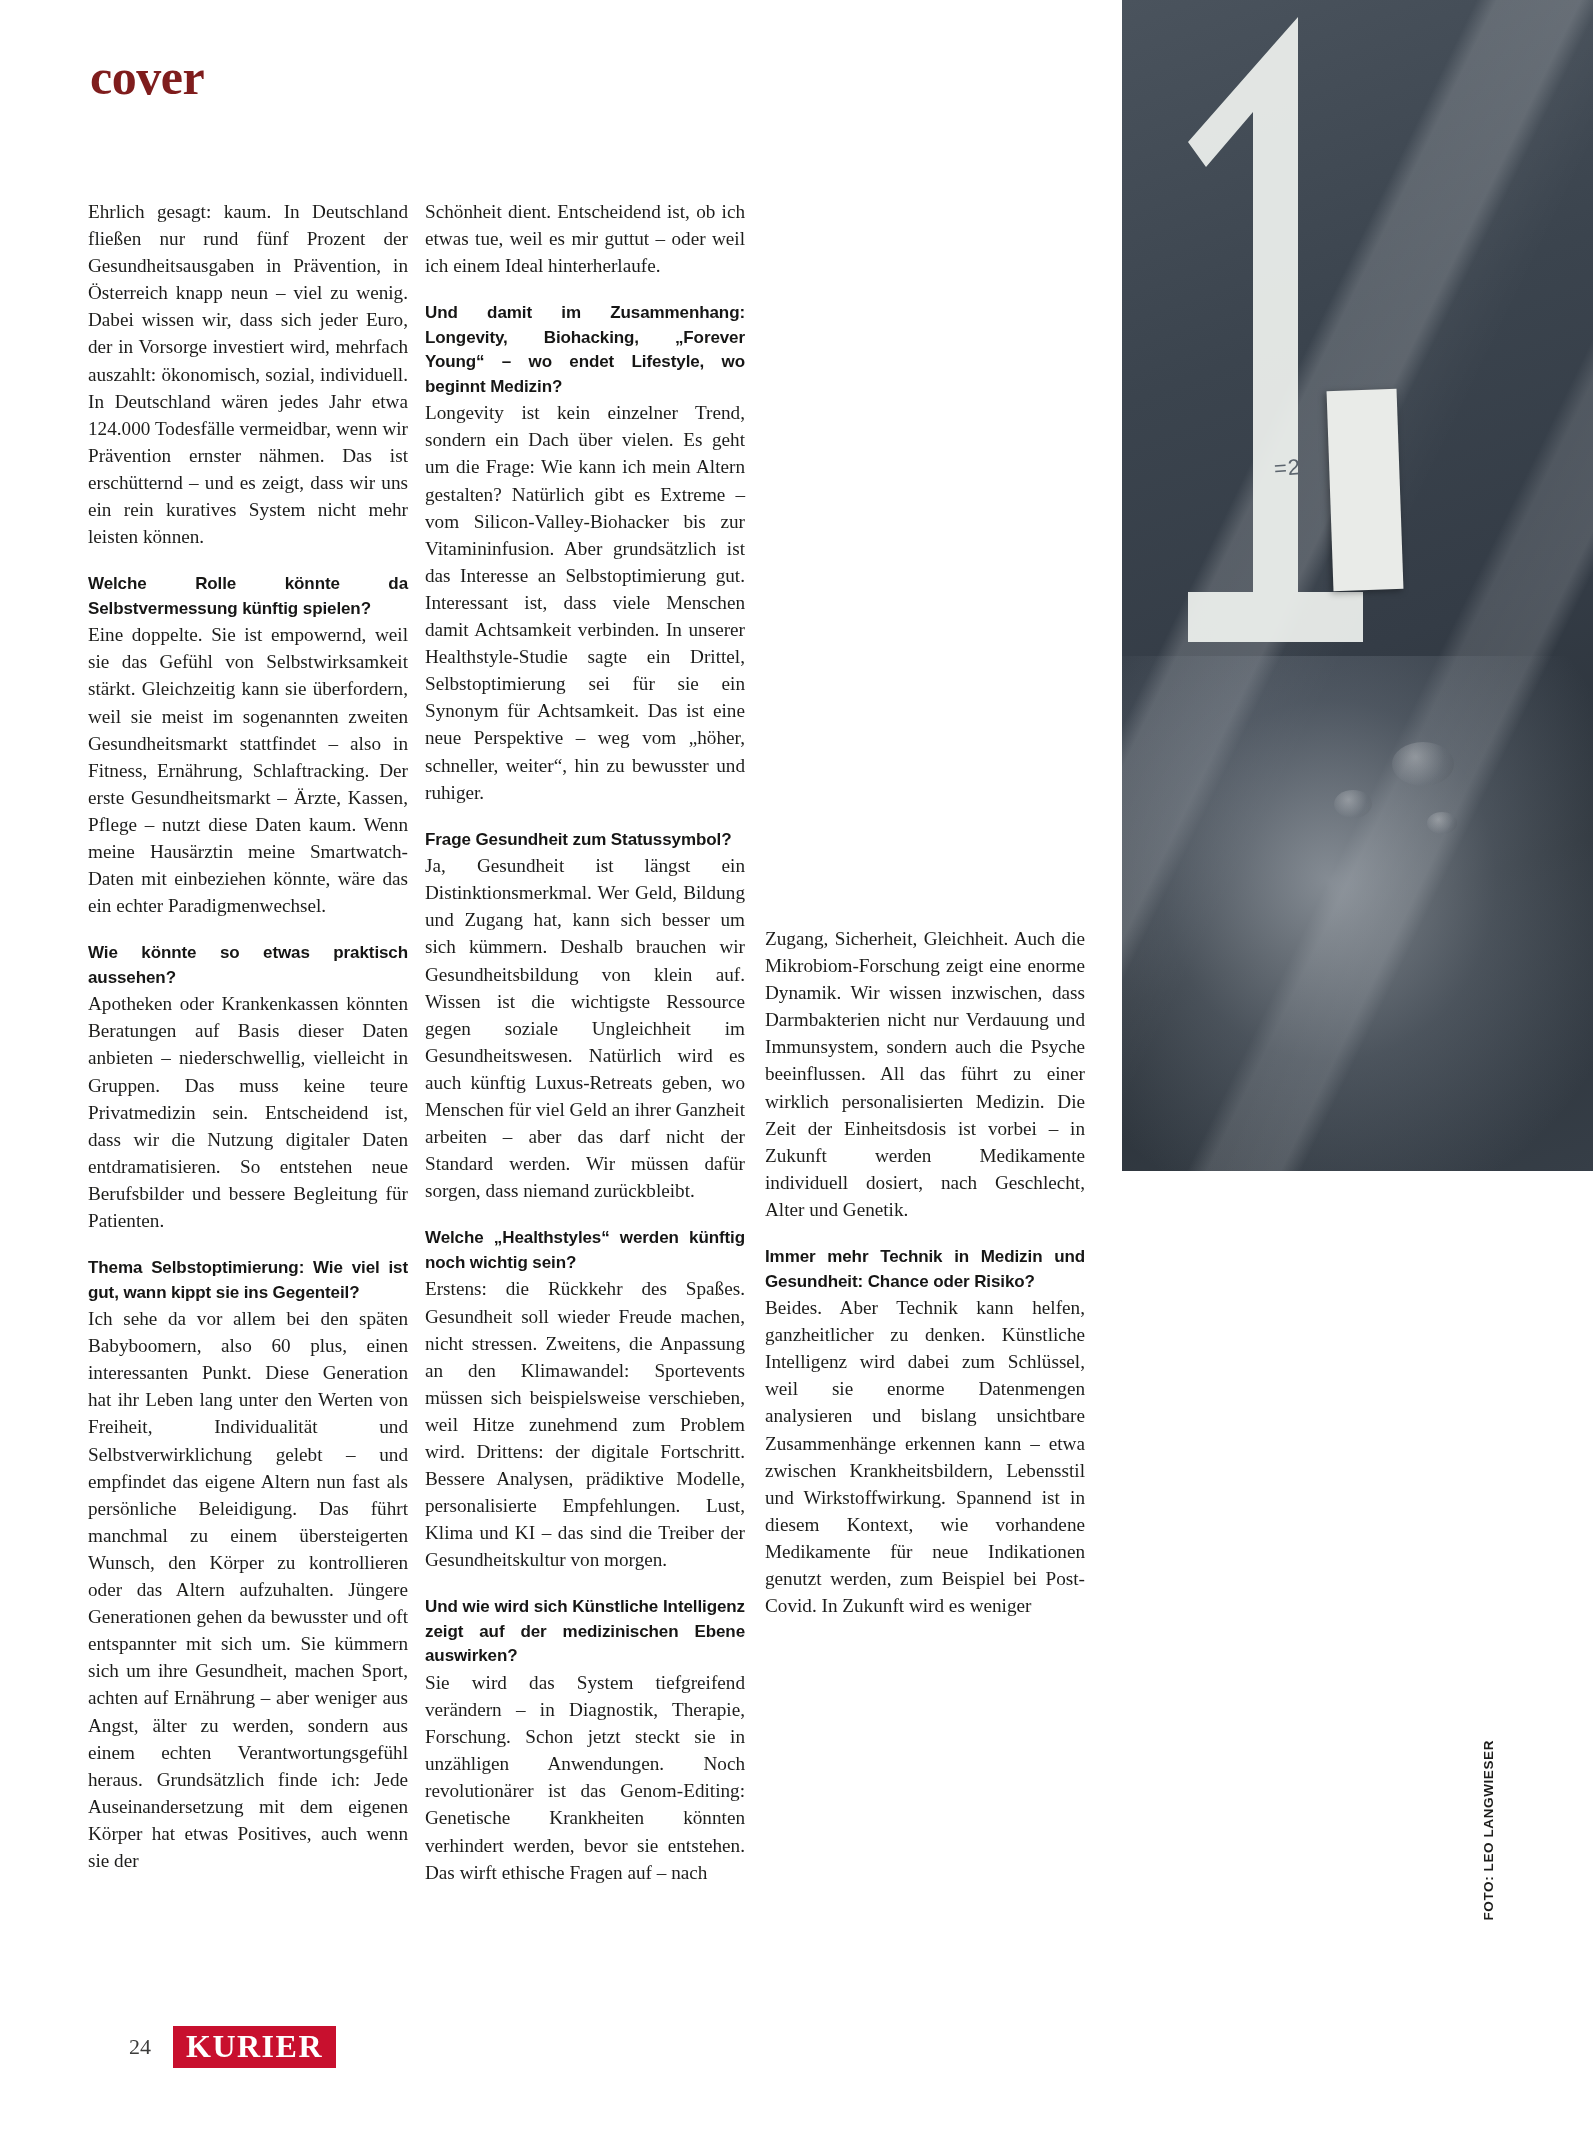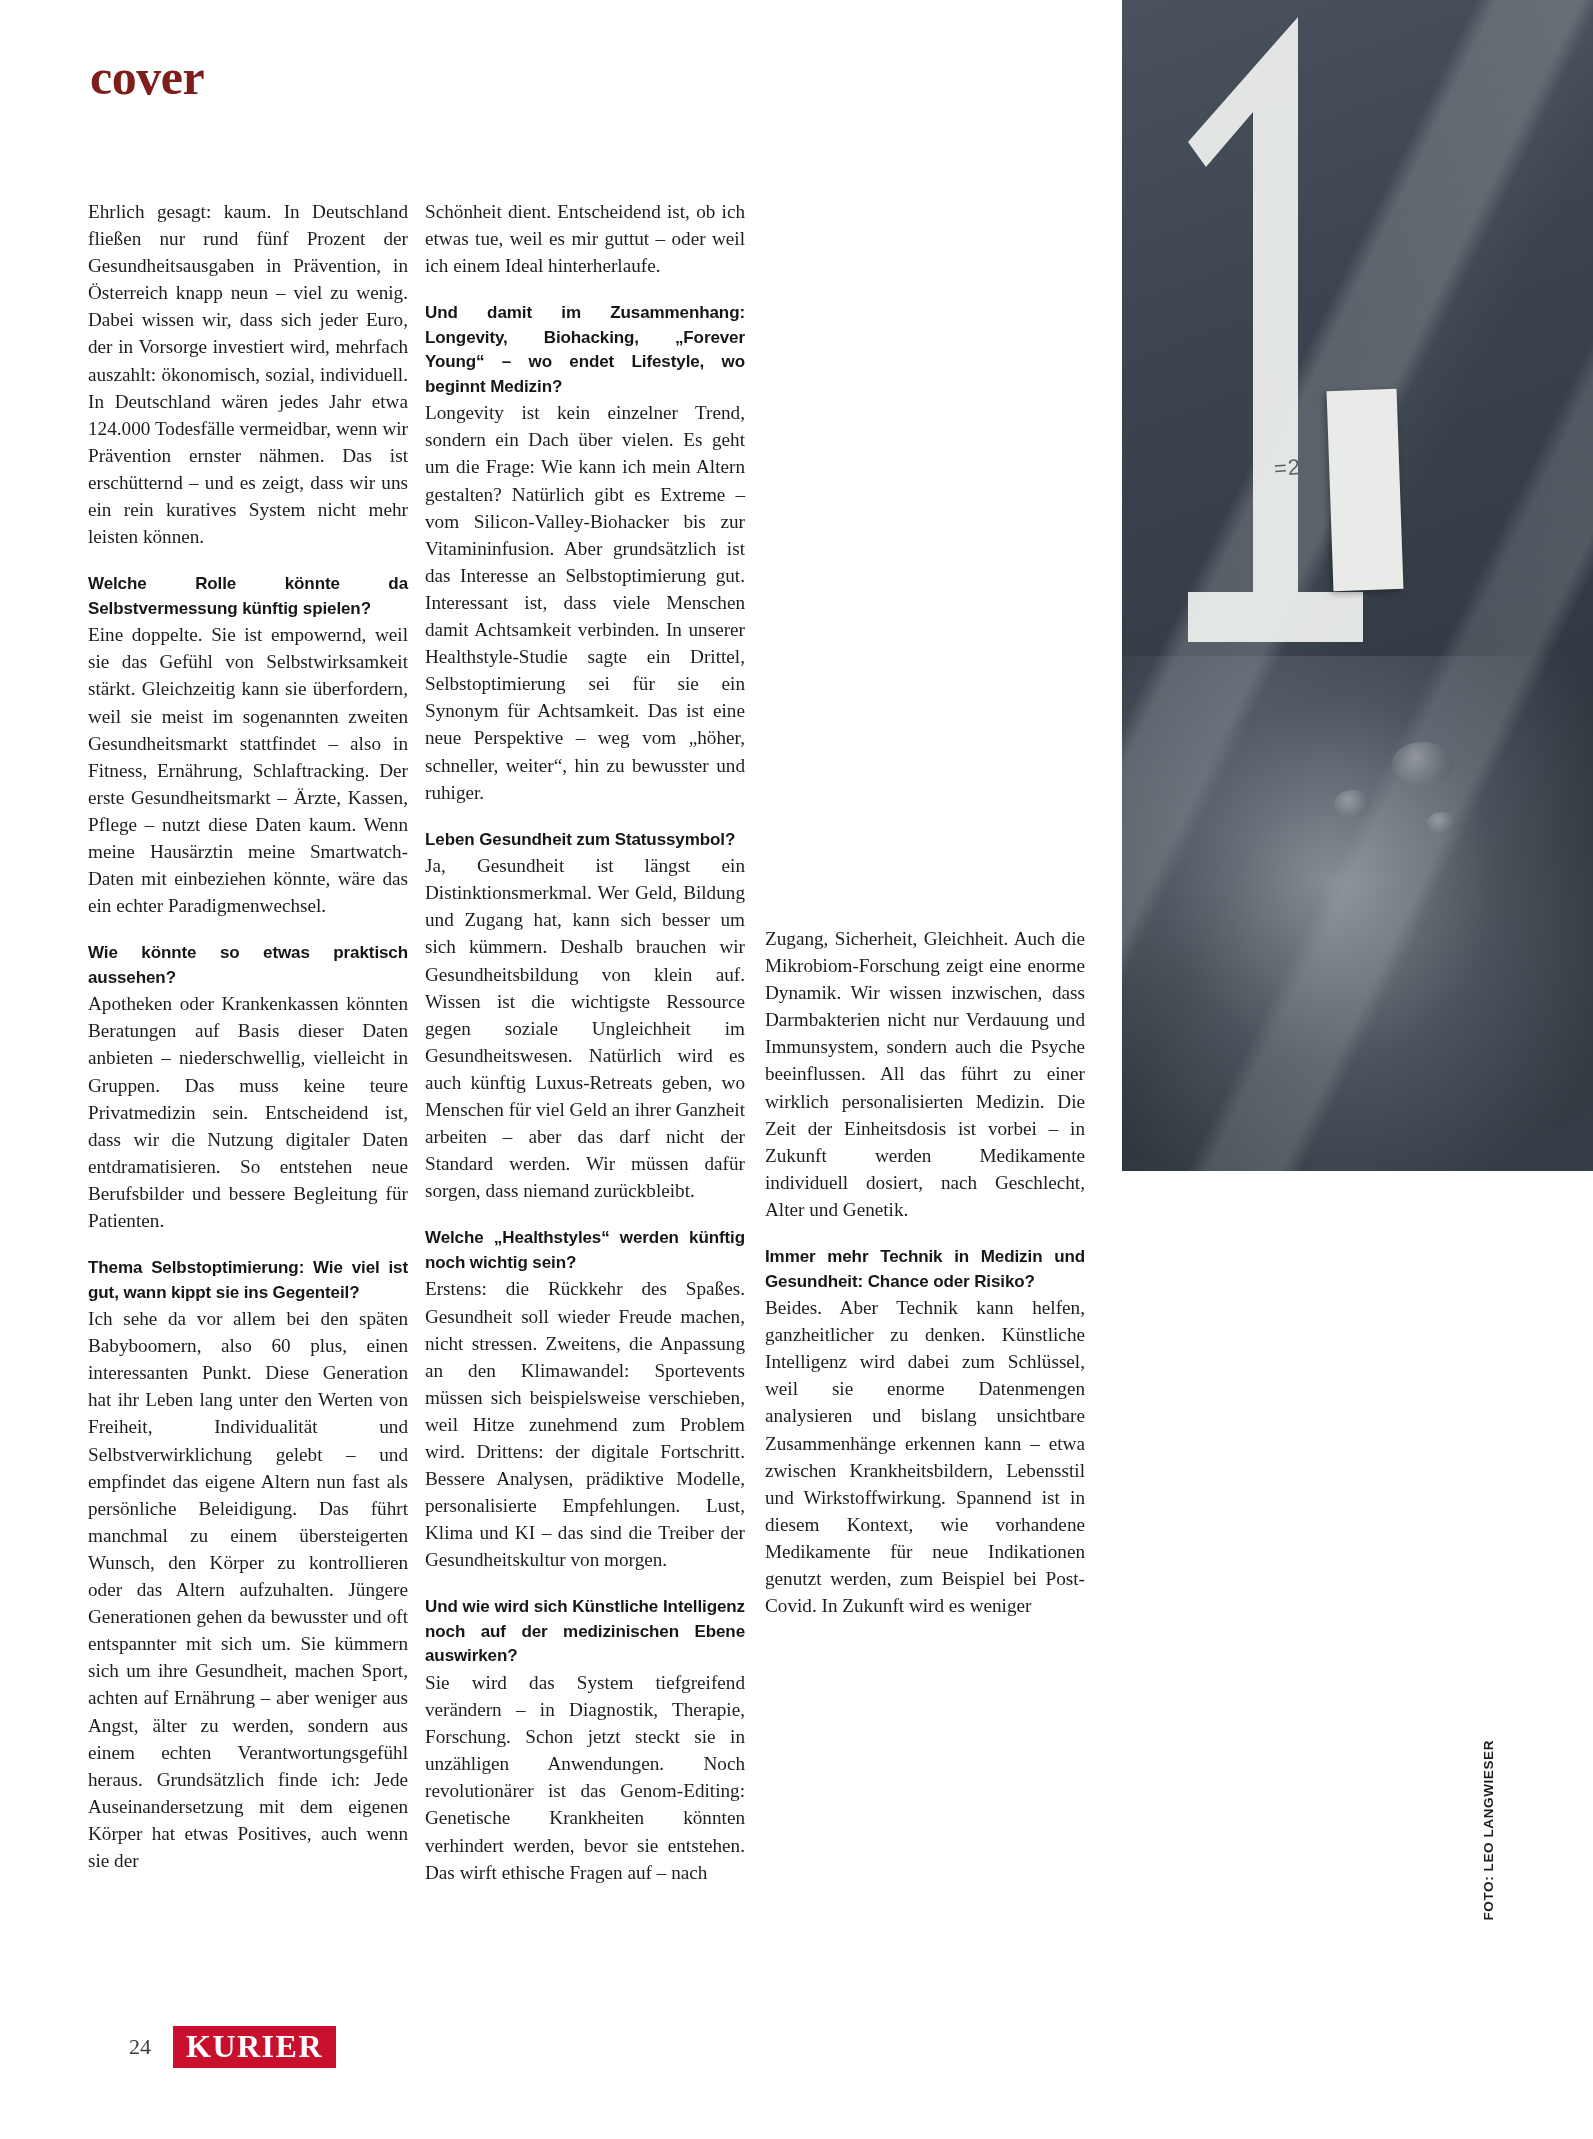--- a/index.html
+++ b/index.html
@@ -192,25 +192,25 @@
     <p class="para">Eine doppelte. Sie ist empowernd, weil sie das Gefühl von Selbstwirksamkeit stärkt. Gleichzeitig kann sie überfordern, weil sie meist im sogenannten zweiten Gesundheitsmarkt stattfindet – also in Fitness, Ernährung, Schlaftracking. Der erste Gesundheitsmarkt – Ärzte, Kassen, Pflege – nutzt diese Daten kaum. Wenn meine Hausärztin meine Smartwatch-Daten mit einbeziehen könnte, wäre das ein echter Paradigmenwechsel.</p>
     <p class="qhead">Wie könnte so etwas praktisch aussehen?</p>
     <p class="para">Apotheken oder Krankenkassen könnten Beratungen auf Basis dieser Daten anbieten – niederschwellig, vielleicht in Gruppen. Das muss keine teure Privatmedizin sein. Entscheidend ist, dass wir die Nutzung digitaler Daten entdramatisieren. So entstehen neue Berufsbilder und bessere Begleitung für Patienten.</p>
     <p class="qhead">Thema Selbstoptimierung: Wie viel ist gut, wann kippt sie ins Gegenteil?</p>
     <p class="para">Ich sehe da vor allem bei den späten Babyboomern, also 60 plus, einen interessanten Punkt. Diese Generation hat ihr Leben lang unter den Werten von Freiheit, Individualität und Selbstverwirklichung gelebt – und empfindet das eigene Altern nun fast als persönliche Beleidigung. Das führt manchmal zu einem übersteigerten Wunsch, den Körper zu kontrollieren oder das Altern aufzuhalten. Jüngere Generationen gehen da bewusster und oft entspannter mit sich um. Sie kümmern sich um ihre Gesundheit, machen Sport, achten auf Ernährung – aber weniger aus Angst, älter zu werden, sondern aus einem echten Verantwortungsgefühl heraus. Grundsätzlich finde ich: Jede Auseinandersetzung mit dem eigenen Körper hat etwas Positives, auch wenn sie der</p>
   </div>
 <div class="col col-2" id="col-1">
     <p class="para">Schönheit dient. Entscheidend ist, ob ich etwas tue, weil es mir guttut – oder weil ich einem Ideal hinterherlaufe.</p>
     <p class="qhead">Und damit im Zusammenhang: Longevity, Biohacking, „Forever Young“ – wo endet Lifestyle, wo beginnt Medizin?</p>
     <p class="para">Longevity ist kein einzelner Trend, sondern ein Dach über vielen. Es geht um die Frage: Wie kann ich mein Altern gestalten? Natürlich gibt es Extreme – vom Silicon-Valley-Biohacker bis zur Vitamininfusion. Aber grundsätzlich ist das Interesse an Selbstoptimierung gut. Interessant ist, dass viele Menschen damit Achtsamkeit verbinden. In unserer Healthstyle-Studie sagte ein Drittel, Selbstoptimierung sei für sie ein Synonym für Achtsamkeit. Das ist eine neue Perspektive – weg vom „höher, schneller, weiter“, hin zu bewusster und ruhiger.</p>
-    <p class="qhead">Leben Gesundheit zum Statussymbol?</p>
+    <p class="qhead">Frage Gesundheit zum Statussymbol?</p>
     <p class="para">Ja, Gesundheit ist längst ein Distinktionsmerkmal. Wer Geld, Bildung und Zugang hat, kann sich besser um sich kümmern. Deshalb brauchen wir Gesundheitsbildung von klein auf. Wissen ist die wichtigste Ressource gegen soziale Ungleichheit im Gesundheitswesen. Natürlich wird es auch künftig Luxus-Retreats geben, wo Menschen für viel Geld an ihrer Ganzheit arbeiten – aber das darf nicht der Standard werden. Wir müssen dafür sorgen, dass niemand zurückbleibt.</p>
     <p class="qhead">Welche „Healthstyles“ werden künftig noch wichtig sein?</p>
     <p class="para">Erstens: die Rückkehr des Spaßes. Gesundheit soll wieder Freude machen, nicht stressen. Zweitens, die Anpassung an den Klimawandel: Sportevents müssen sich beispielsweise verschieben, weil Hitze zunehmend zum Problem wird. Drittens: der digitale Fortschritt. Bessere Analysen, prädiktive Modelle, personalisierte Empfehlungen. Lust, Klima und KI – das sind die Treiber der Gesundheitskultur von morgen.</p>
-    <p class="qhead">Und wie wird sich Künstliche Intelligenz noch auf der medizinischen Ebene auswirken?</p>
+    <p class="qhead">Und wie wird sich Künstliche Intelligenz zeigt auf der medizinischen Ebene auswirken?</p>
     <p class="para">Sie wird das System tiefgreifend verändern – in Diagnostik, Therapie, Forschung. Schon jetzt steckt sie in unzähligen Anwendungen. Noch revolutionärer ist das Genom-Editing: Genetische Krankheiten könnten verhindert werden, bevor sie entstehen. Das wirft ethische Fragen auf – nach</p>
   </div>
 <div class="col col-3" id="col-2">
     <p class="para">Zugang, Sicherheit, Gleichheit. Auch die Mikrobiom-Forschung zeigt eine enorme Dynamik. Wir wissen inzwischen, dass Darmbakterien nicht nur Verdauung und Immunsystem, sondern auch die Psyche beeinflussen. All das führt zu einer wirklich personalisierten Medizin. Die Zeit der Einheitsdosis ist vorbei – in Zukunft werden Medikamente individuell dosiert, nach Geschlecht, Alter und Genetik.</p>
     <p class="qhead">Immer mehr Technik in Medizin und Gesundheit: Chance oder Risiko?</p>
     <p class="para">Beides. Aber Technik kann helfen, ganzheitlicher zu denken. Künstliche Intelligenz wird dabei zum Schlüssel, weil sie enorme Datenmengen analysieren und bislang unsichtbare Zusammenhänge erkennen kann – etwa zwischen Krankheitsbildern, Lebensstil und Wirkstoffwirkung. Spannend ist in diesem Kontext, wie vorhandene Medikamente für neue Indikationen genutzt werden, zum Beispiel bei Post-Covid. In Zukunft wird es weniger</p>
   </div>
 
 <div class="photo-credit">FOTO: LEO LANGWIESER</div>
 

